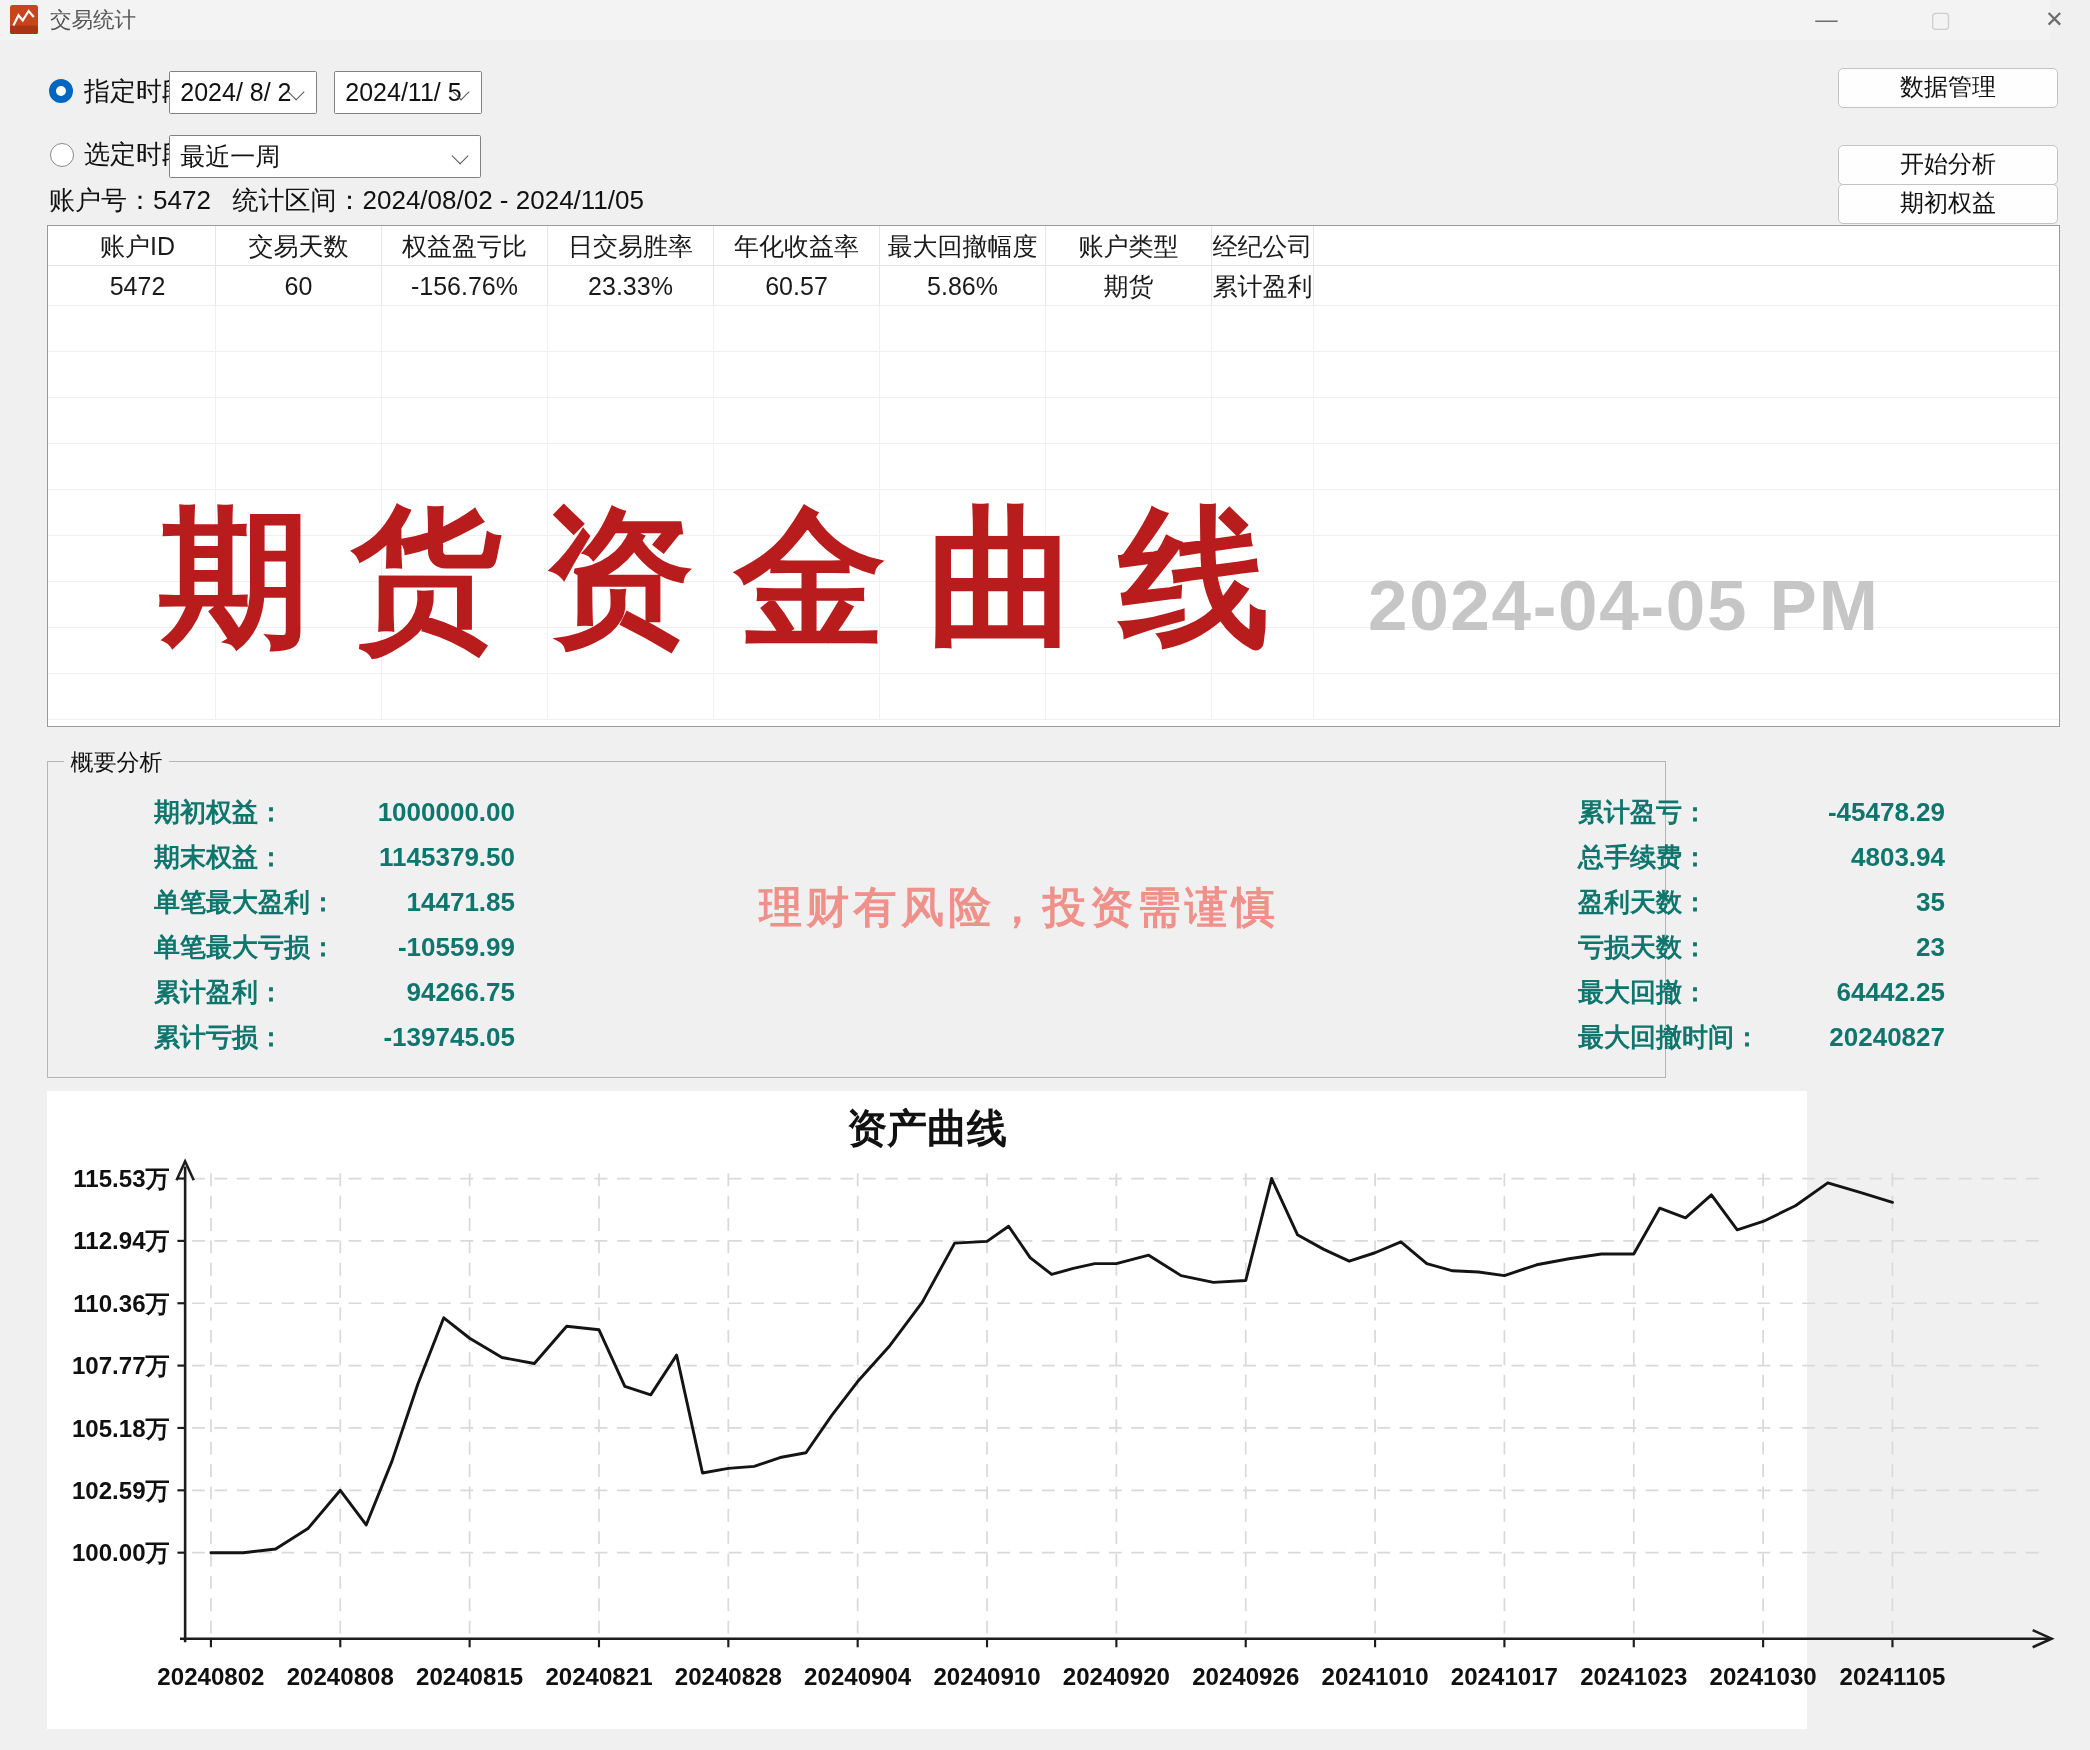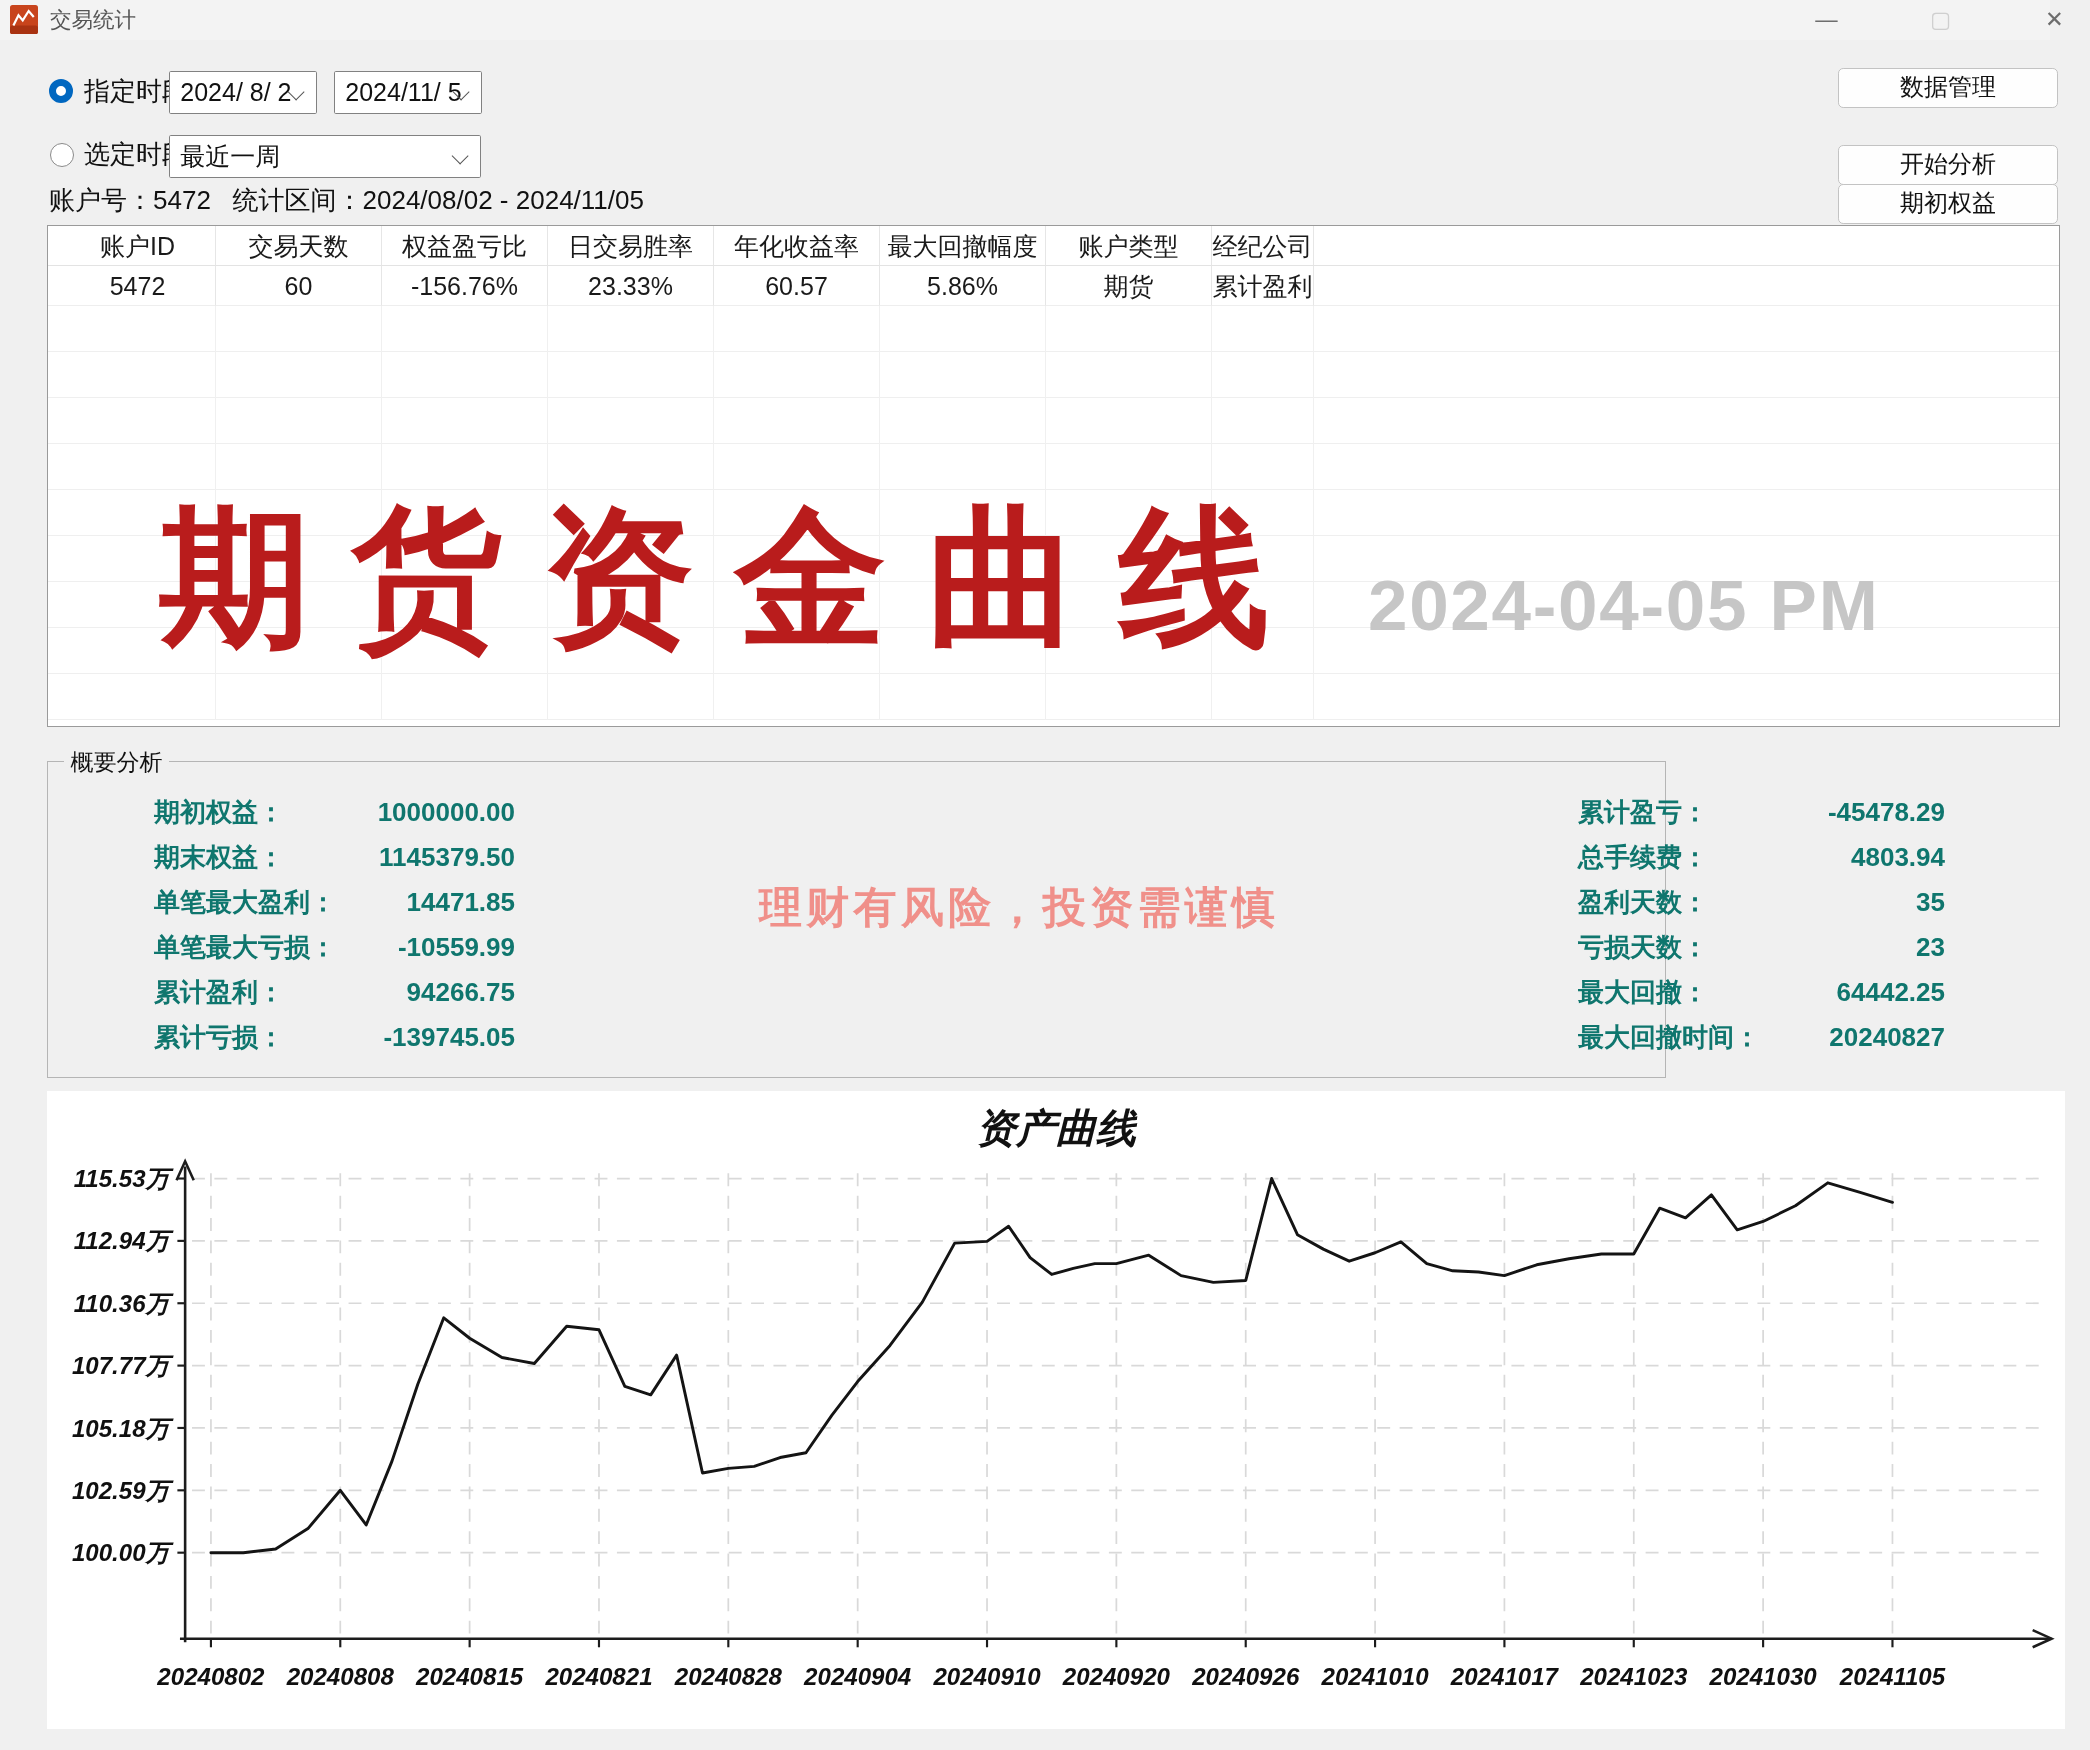--- a/index.html
+++ b/index.html
@@ -36,21 +36,21 @@
   .watermark{position:absolute;left:159px;top:495px;display:flex;align-items:baseline;white-space:nowrap;pointer-events:none;}
   .wm-main{font-size:151px;font-weight:700;color:#b91c1c;letter-spacing:41px;line-height:1.1;}
   .wm-date{font-size:71px;font-weight:700;color:#c6c6c6;margin-left:57px;letter-spacing:1.7px;}
   
   .groupbox{position:absolute;left:47px;top:761px;width:1619px;height:317px;border:0.9px solid #b5b5b5;box-sizing:border-box;}
   .legend{position:absolute;left:15.5px;top:-15.5px;background:#f0f0f0;padding:0 6.9px;font-size:23px;color:#111;}
   .sumcol{position:absolute;top:27.5px;}
   .sumrow{display:flex;justify-content:space-between;height:45px;line-height:45px;font-size:26px;font-weight:600;color:#0f766e;}
   .riskmark{position:absolute;left:759px;top:879px;font-size:43px;font-weight:700;color:#f0908a;letter-spacing:4.3px;white-space:nowrap;pointer-events:none;}
   
-  .chartcard{position:absolute;left:47px;top:1091px;width:2018px;height:638px;background:#fff;font-style:italic;}
+  .chartcard{position:absolute;left:47px;top:1091px;width:1760px;height:638px;background:#fff;}
   .charttitle{position:absolute;left:0;top:10.3px;width:100%;text-align:center;font-size:40px;font-weight:600;color:#111;}
   .chartsvg{position:absolute;left:0;top:60px;}
 </style>
 </head>
 <body>
 
 <div id="app">
 
   <div class="titlebar">
     <span class="app-icon">

